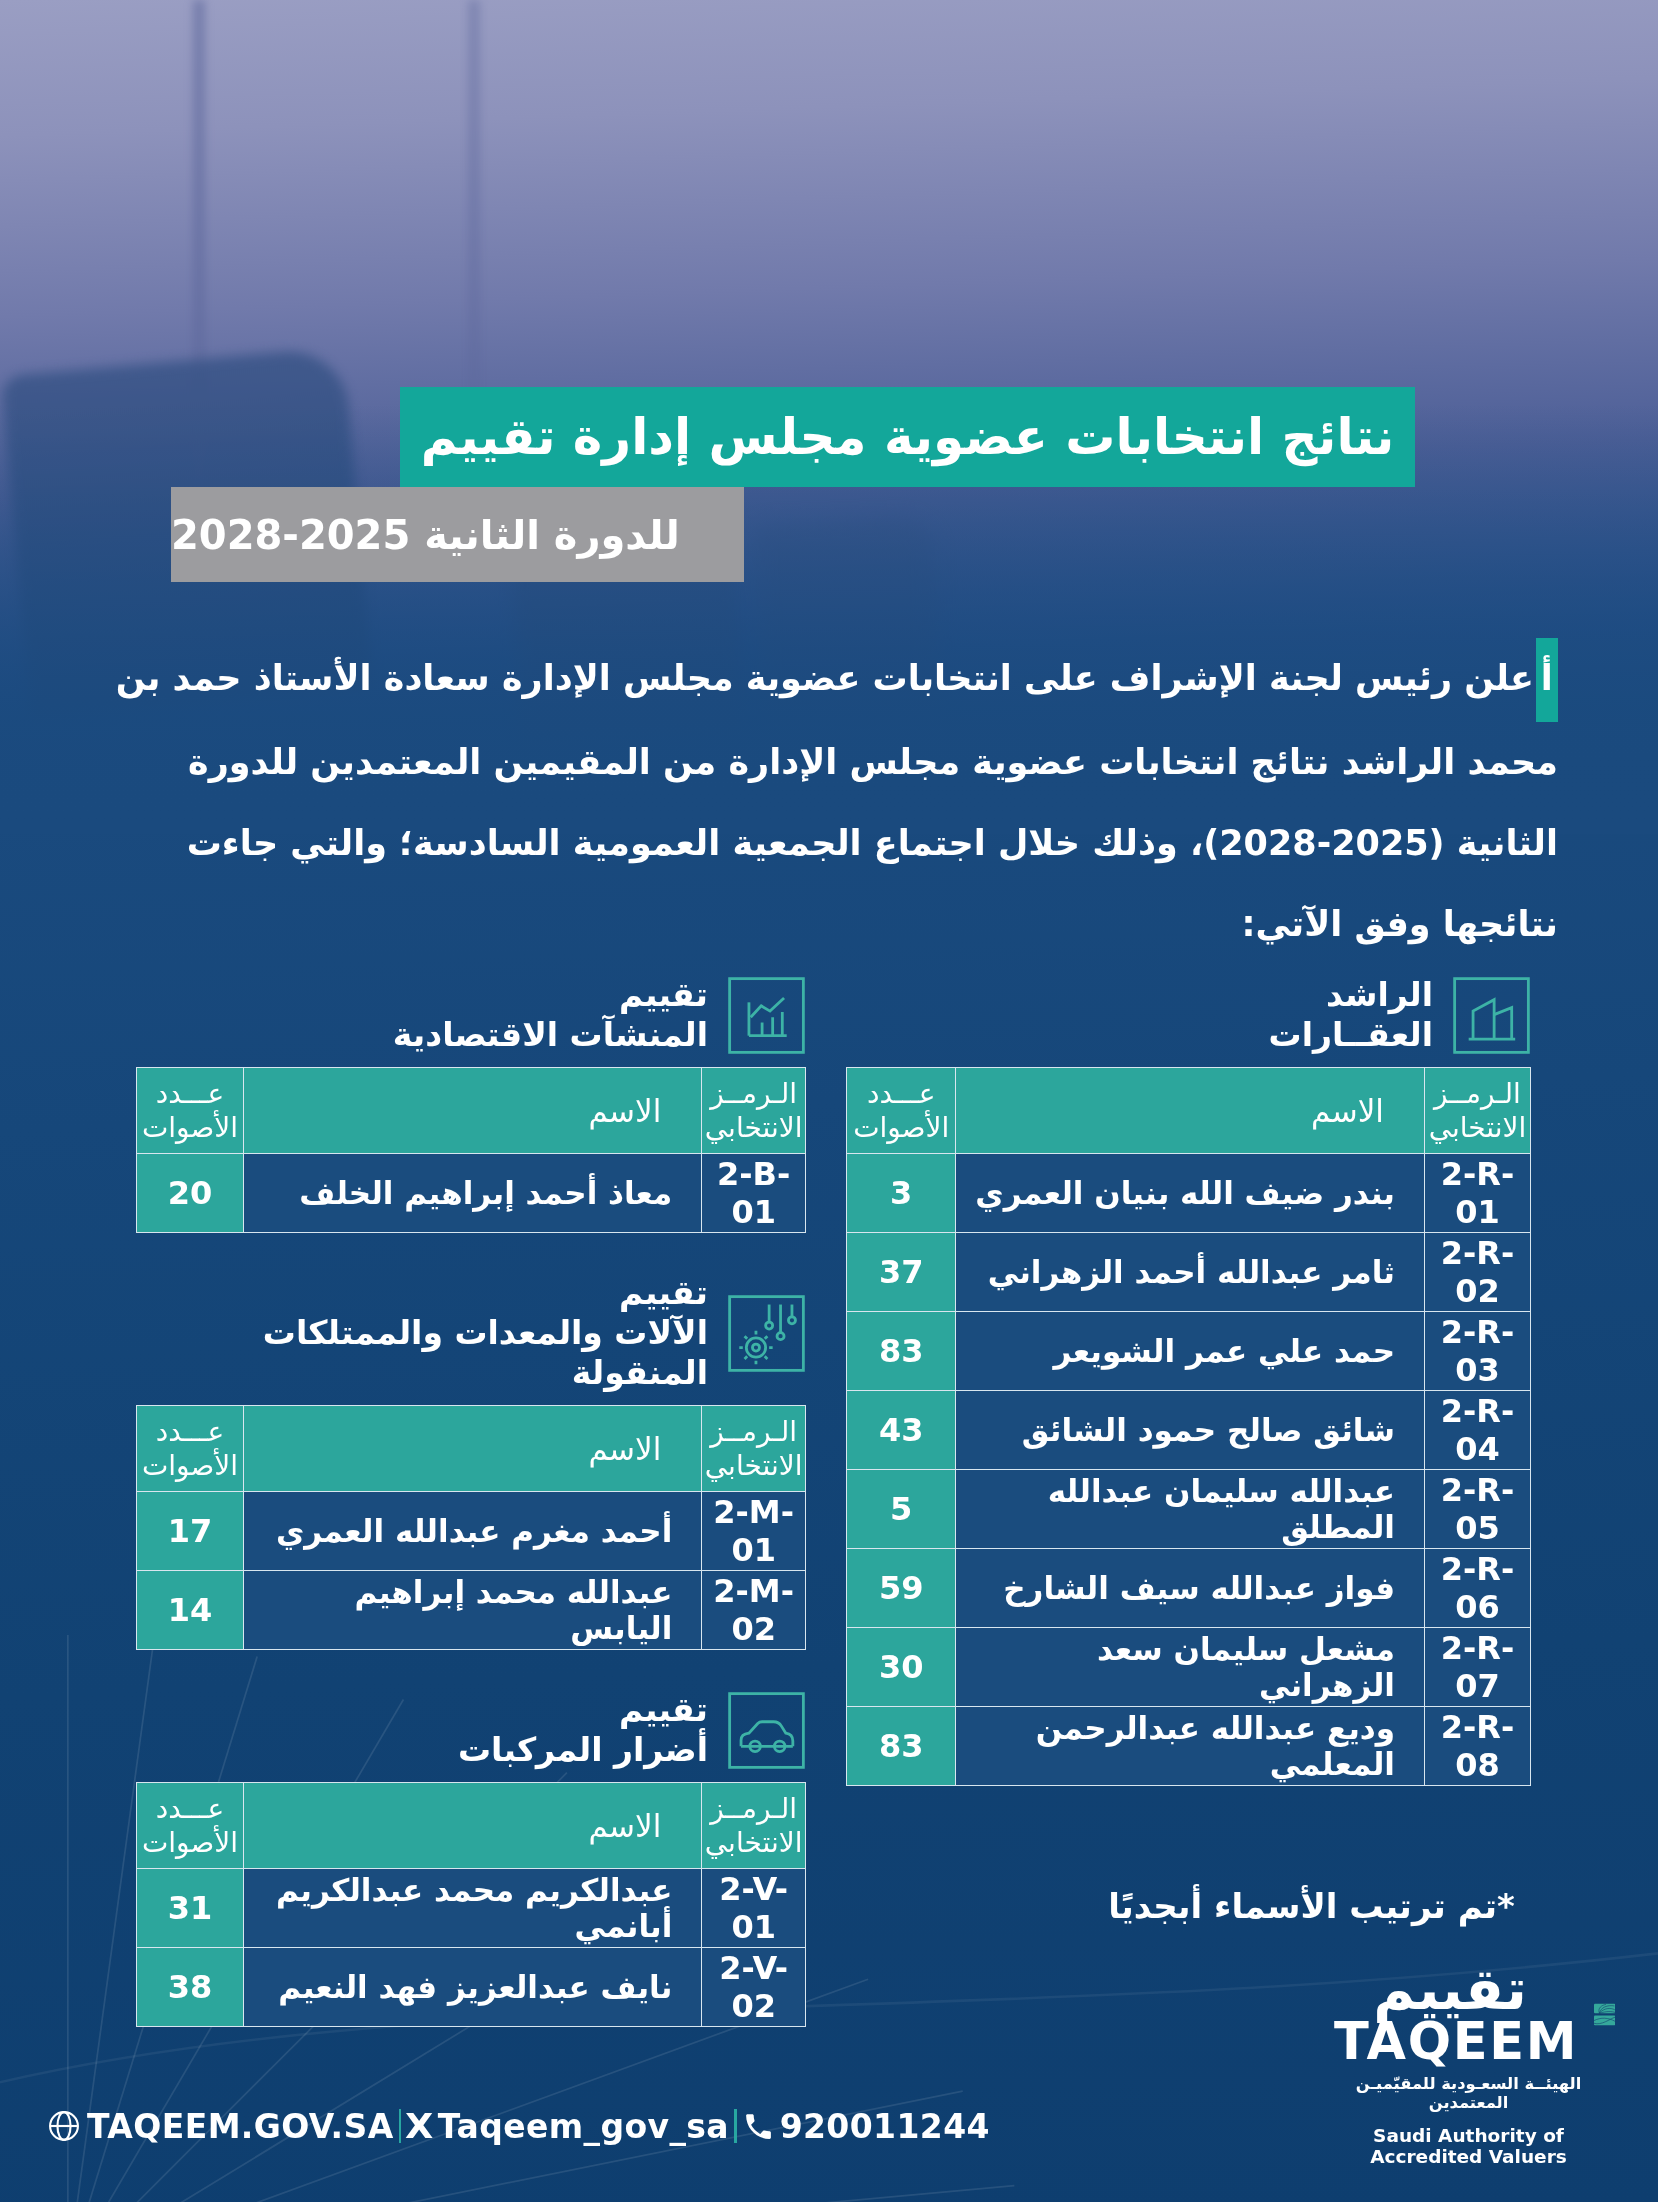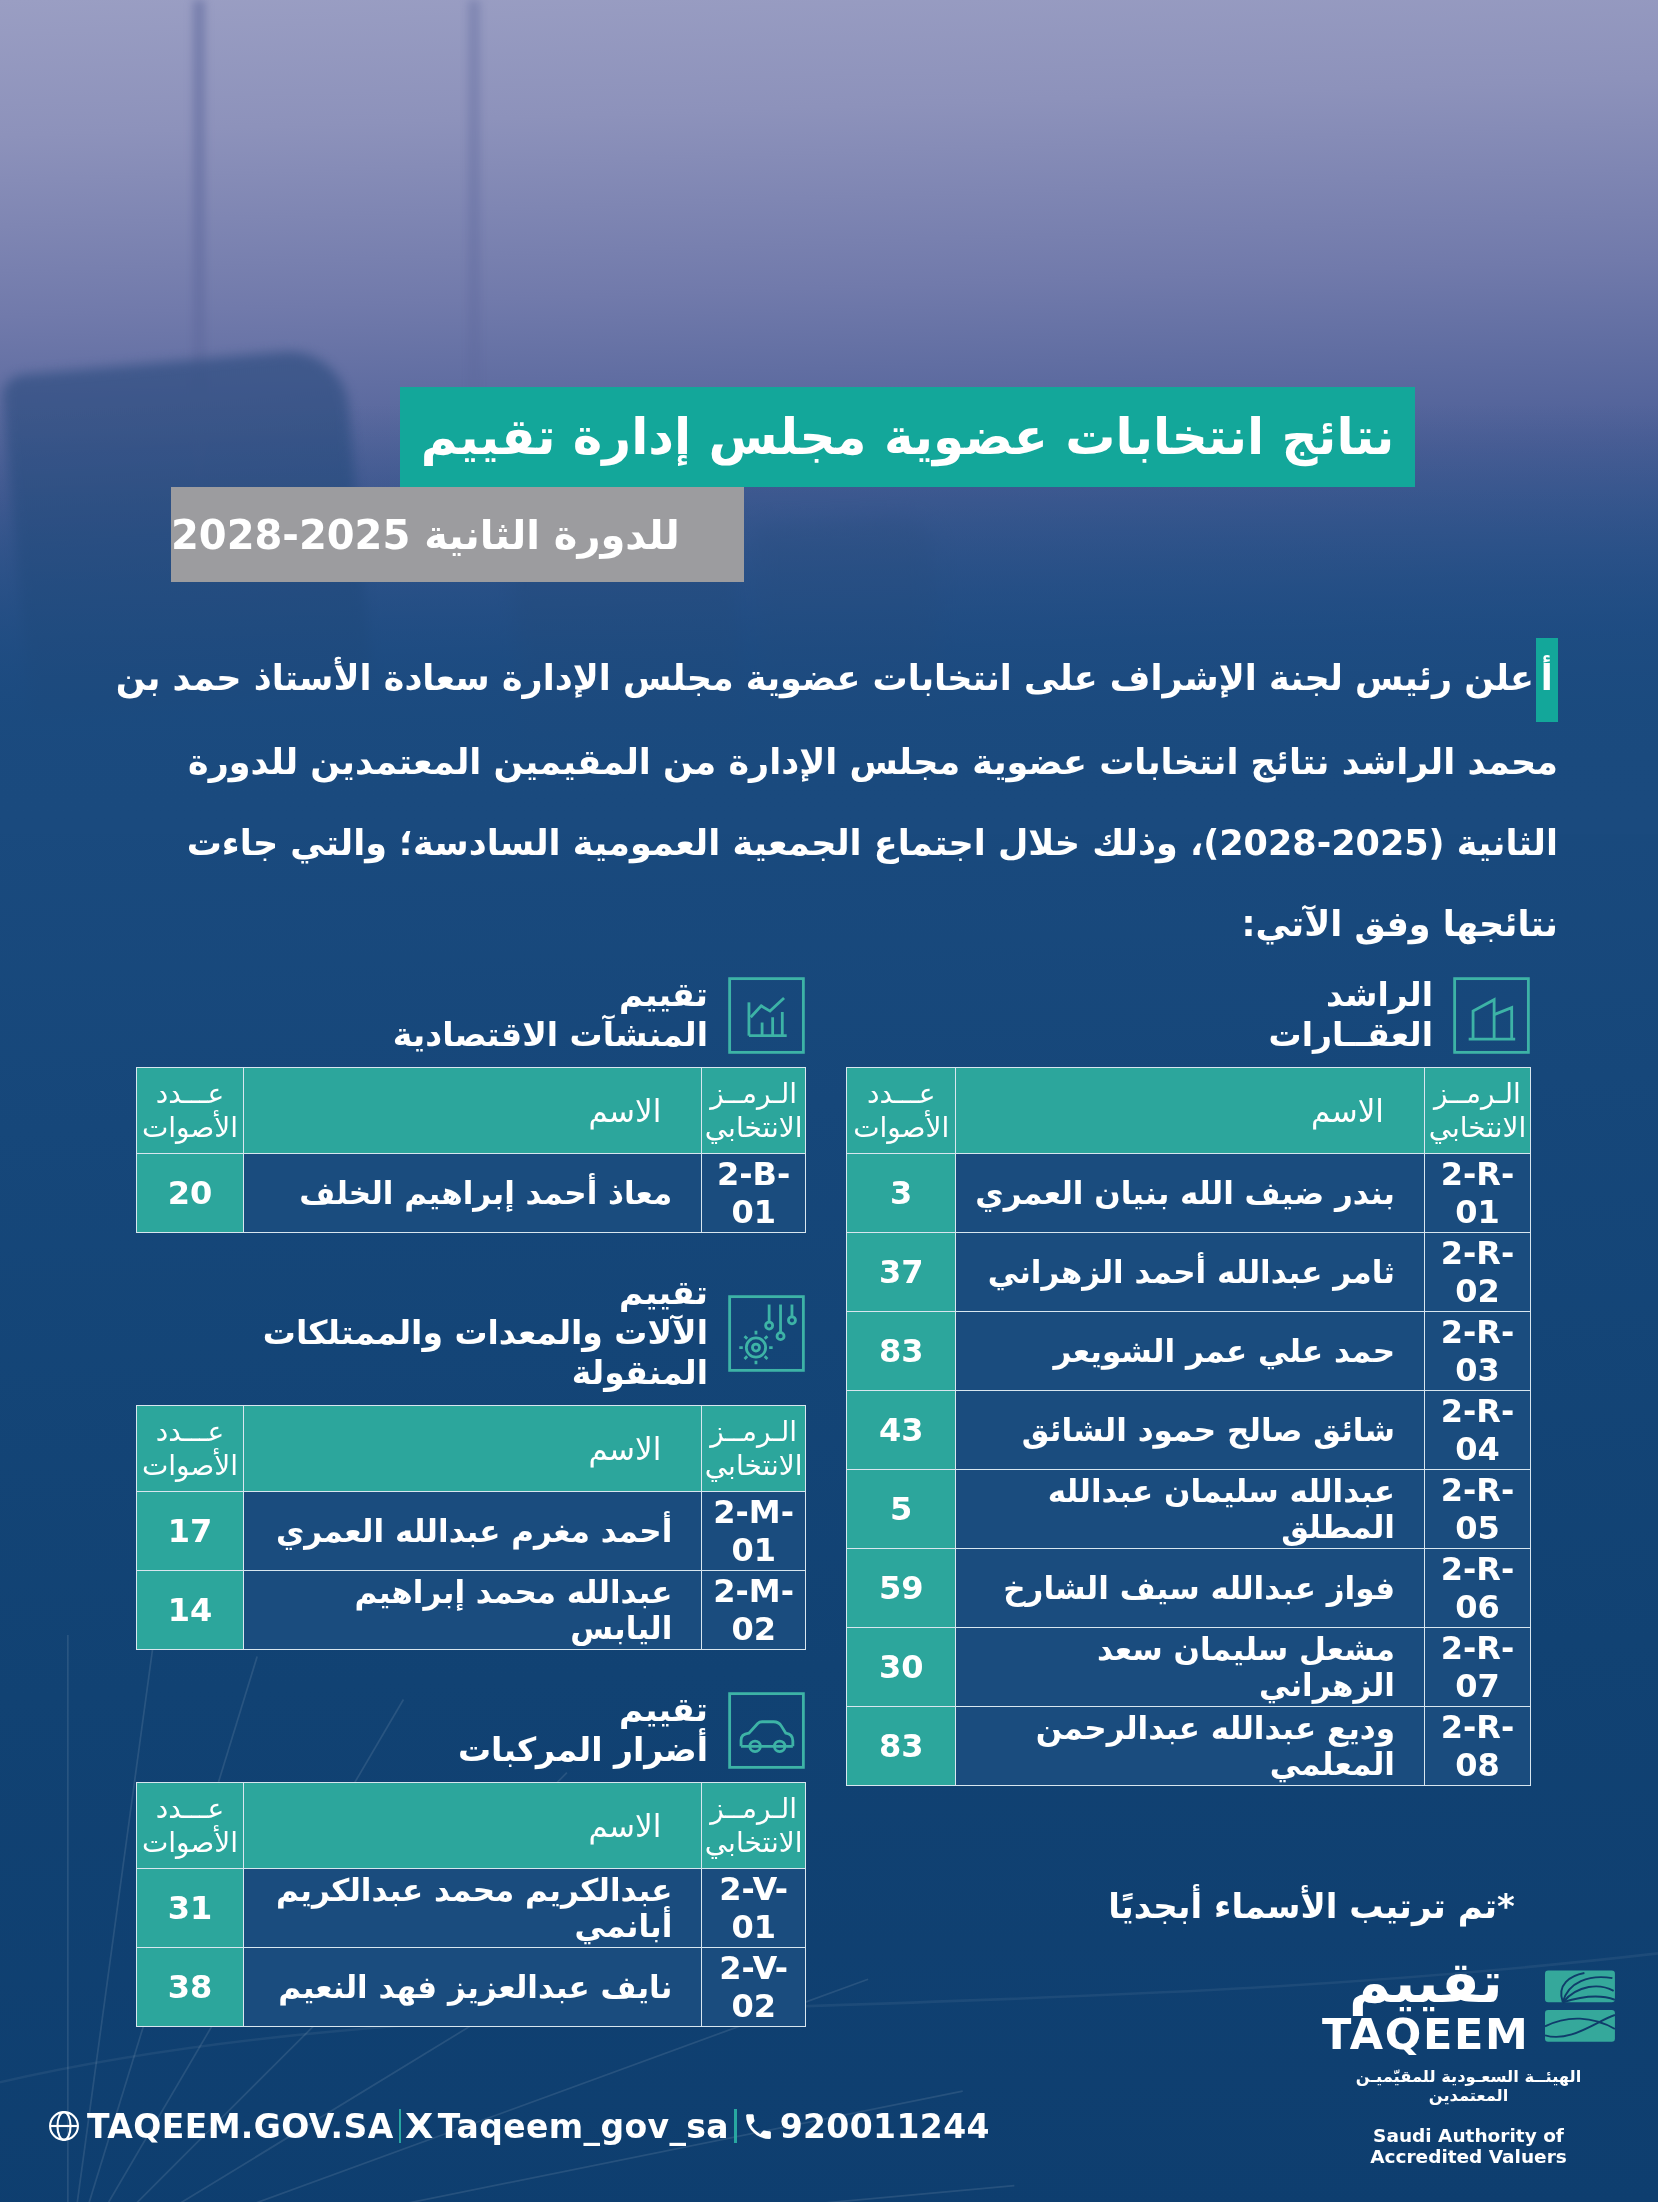--- a/index.html
+++ b/index.html
@@ -55,23 +55,23 @@
   .note{margin-top:100px;color:#fff;font-size:34px;font-weight:700;text-align:center;transform:translateX(123px);}
   
   .contact{position:absolute;left:47px;bottom:57px;direction:ltr;display:flex;align-items:center;gap:5px;
     color:#fff;font-size:33px;font-weight:700;letter-spacing:0.4px;}
   .sep{width:2.6px;height:34px;background:#2bb3a6;opacity:.9;}
   .x-glyph{font-size:34px;font-weight:800;transform:scaleX(1.08);display:inline-block;}
   .logo{position:absolute;right:43px;bottom:36px;width:293px;color:#fff;}
   .logo-top{display:flex;align-items:flex-end;gap:15.5px;}
   .wordmark{display:flex;flex-direction:column;align-items:center;}
   .wm-ar{font-size:57px;font-weight:700;line-height:60px;}
-  .wm-en{font-size:43px;font-weight:700;letter-spacing:1.7px;line-height:45px;}
+  .wm-en{font-size:51px;font-weight:700;letter-spacing:1.7px;line-height:45px;margin-left:12px;}
   .logo-sub-ar{margin-top:10.3px;font-size:16.3px;font-weight:700;text-align:center;}
-  .logo-sub-en{margin-top:20px;font-size:18.5px;font-weight:700;text-align:center;direction:ltr;}
+  .logo-sub-en{margin-top:13px;font-size:18.5px;font-weight:700;text-align:center;direction:ltr;}
 </style>
 </head>
 <body>
 
 <div id="page">
 
   <div class="photo">
     <div class="streak s1"></div>
     <div class="streak s2"></div>
     <div class="chair chair1"></div>

